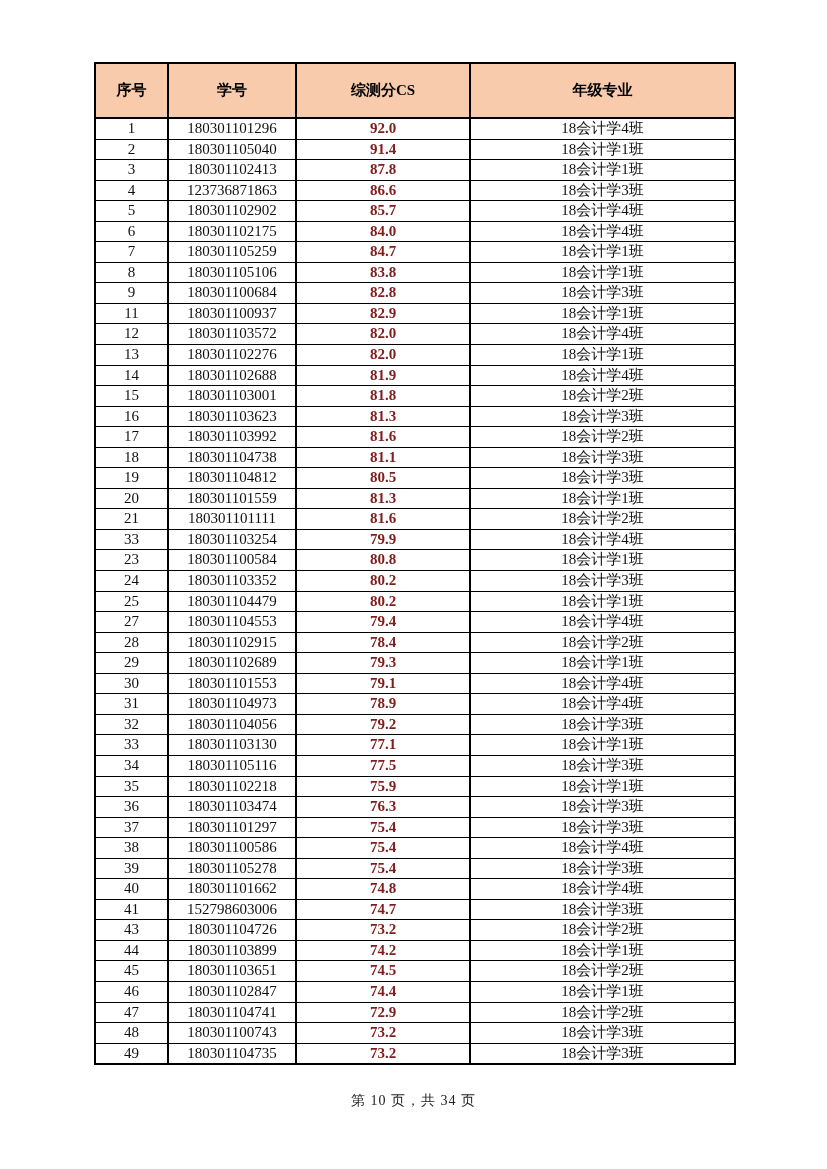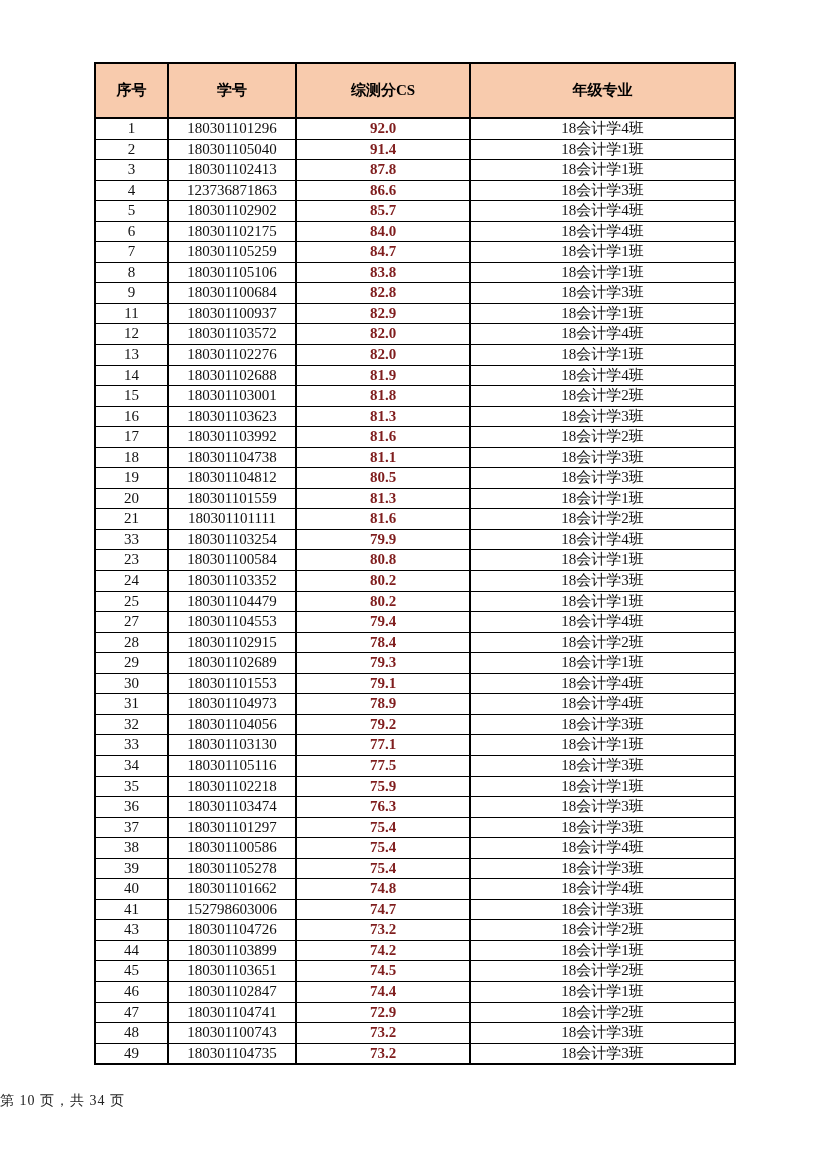--- a/index.html
+++ b/index.html
@@ -60,21 +60,21 @@
   }
   table.sheet td:nth-child(3) {
     font-weight: bold;
     color: #7f1d1d;
   }
   .page-footer {
     position: absolute;
     left: 0;
     top: 1092px;
     width: 827px;
-    text-align: left;
+    text-align: center;
     font-size: 14px;
     color: #222222;
     letter-spacing: 1px;
     font-family: "Liberation Serif", "DejaVu Serif", serif;
   }
 </style>
 </head>
 <body>
 
 <div class="sheet-table-wrap">

